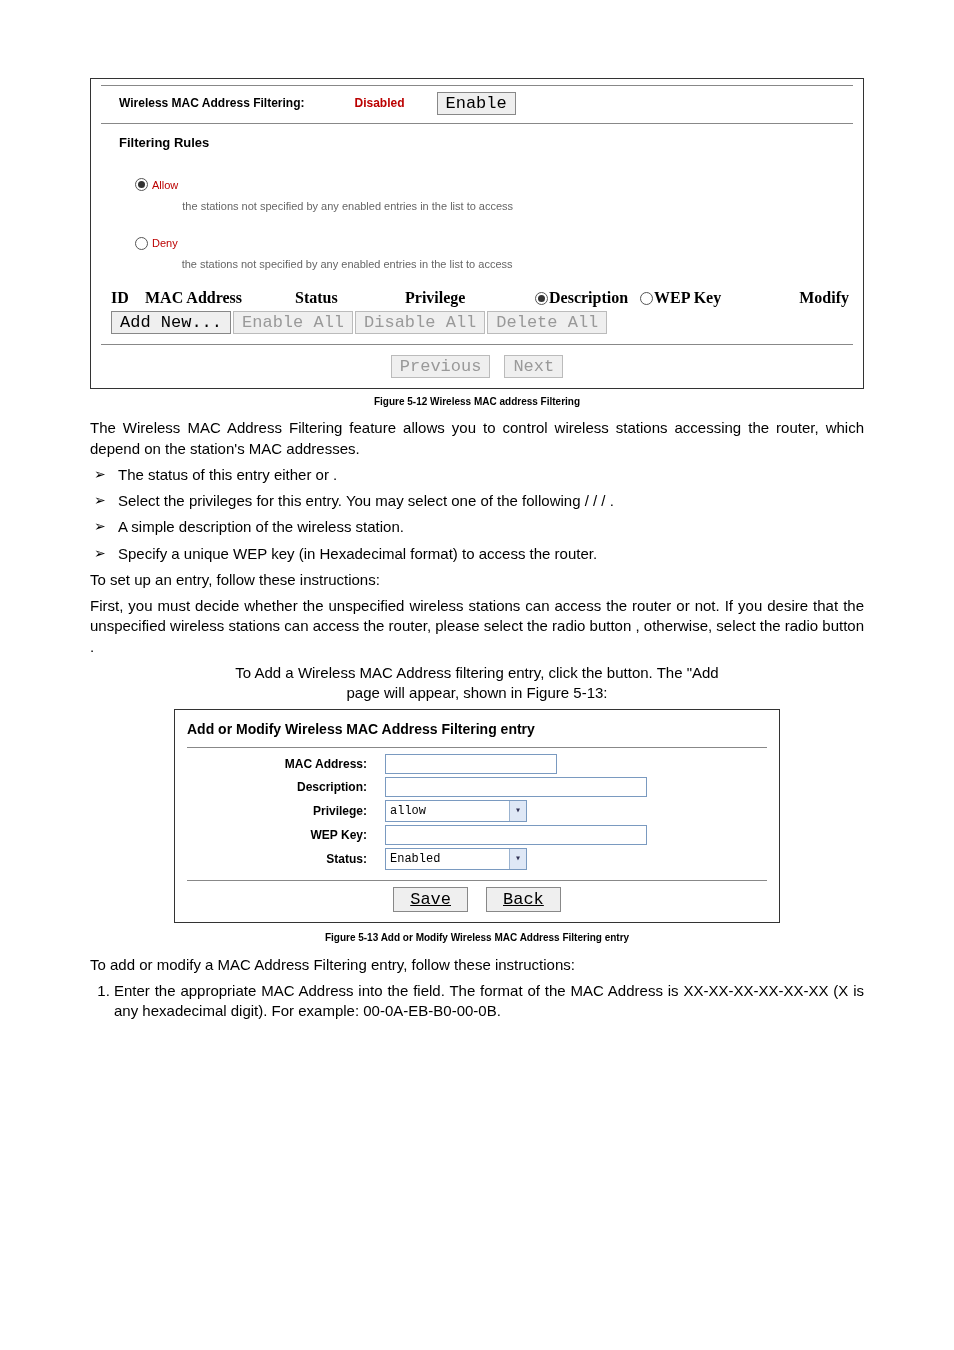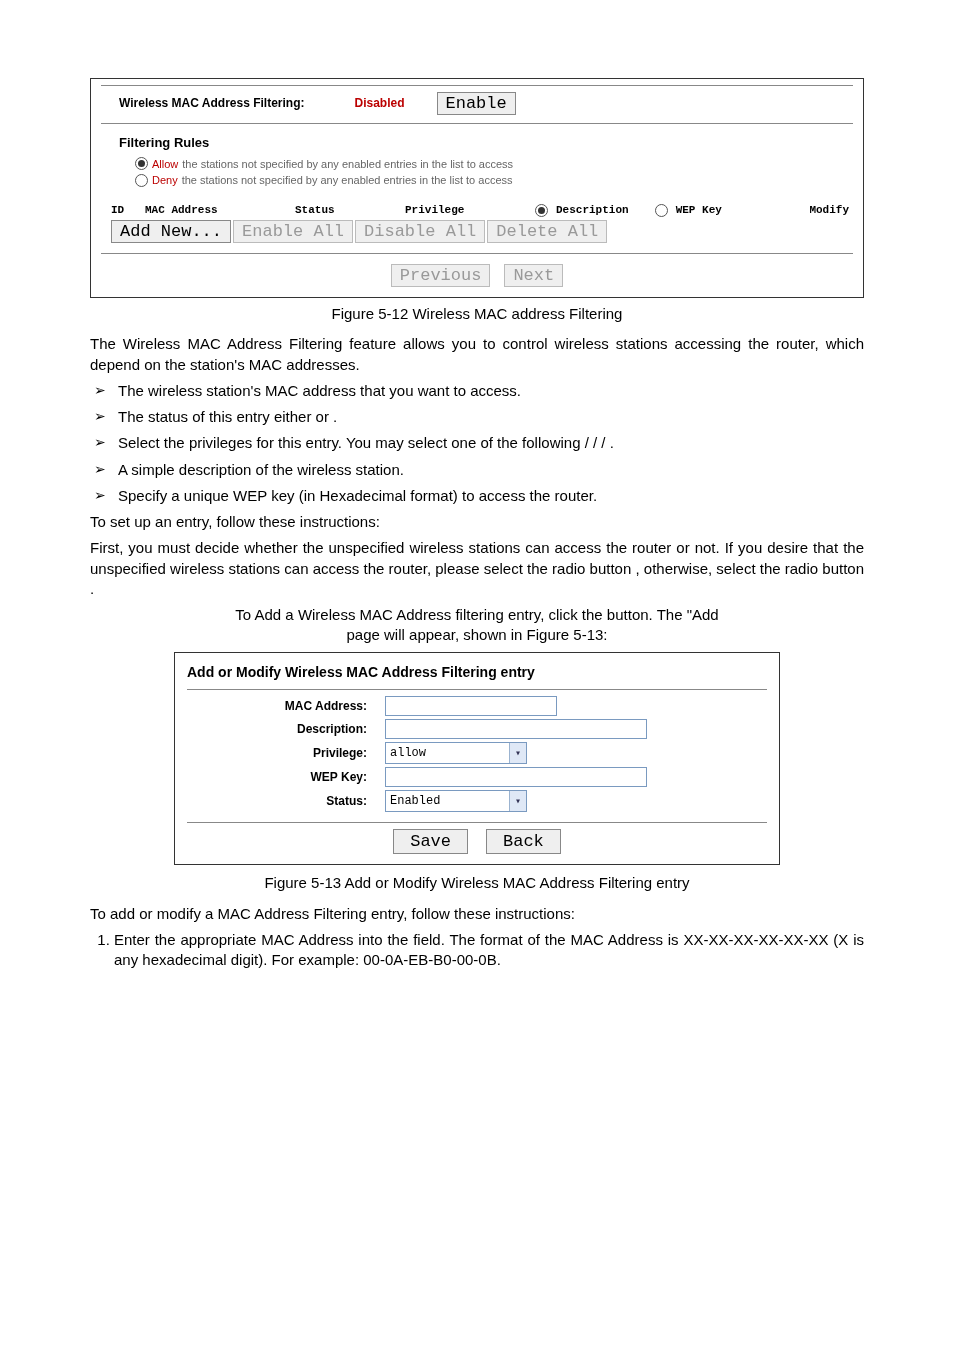--- a/index.html
+++ b/index.html
@@ -69,42 +69,43 @@
   .radio-row {
     font-size: 11px;
     margin-left: 34px;
     display: flex;
     align-items: center;
     gap: 4px;
     padding: 1px 0;
   }
   .radio-row .word-allow { color: #b00; }
   .radio-row .word-deny  { color: #b00; }
-  .radio-row .rest { color: #666; }
+  .radio-row .rest { color: #666; margin-top: 42px; }
   .tblhdr {
     font-weight: bold;
-    font-family: Liberation Mono, monospace;
-    font-size: 11px;
+    font-family: Liberation Serif, serif;
+    font-size: 16px;
     display: flex;
     align-items: center;
     margin-top: 14px;
     padding: 0 4px 0 0;
   }
   .tblhdr .c-id  { width: 34px; margin-left:10px;}
   .tblhdr .c-mac { width: 150px;}
   .tblhdr .c-st  { width: 110px;}
   .tblhdr .c-pr  { width: 130px;}
-  .tblhdr .c-opt { width: 200px; display:flex; align-items:center; gap:8px;}
+  .tblhdr .c-opt { width: 200px; display:flex; align-items:center; gap:1px;}
   .tblhdr .c-mod { margin-left:auto; }
   .btnrow { margin-left:10px; margin-top:2px; display:flex; gap:2px;}
   .pager { display:flex; justify-content:center; gap:14px; margin-top:10px; }
   .caption {
     text-align: center;
-    font-size: 15px;
+    font-size: 10px;
     margin: 6px 0 10px 0;
+    font-weight: bold;
   }
   .body-text { text-align: justify; margin: 6px 0; }
   ul.arrows, ol.nums {
     margin: 4px 0;
     padding-left: 24px;
   }
   ul.arrows { list-style: none; }
   ul.arrows > li {
     position: relative;
     padding-left: 4px;
@@ -162,21 +163,21 @@
   .fselect .chev {
     margin-left: auto;
     width: 16px;
     height: 100%;
     display:flex; align-items:center; justify-content:center;
     border-left:1px solid #9bb3d0;
     background:#dfe8f6;
     color:#335;
     font-size:10px;
   }
-  .panel2-btns { display:flex; justify-content:center; gap:18px; margin-top:2px;}
+  .panel2-btns { display:flex; justify-content:center; gap:18px; margin-top:2px;text-decoration:underline;}
   .panel2-btns .btn { font-family: "Courier New", monospace; }
   .pagenum { text-align:center; font-size:14px; margin-top:36px;}
   .radiodot {
     width:11px;height:11px;border:1px solid #555;border-radius:50%;
     display:inline-block;position:relative;background:#fff;flex-shrink:0;
   }
   .radiodot.checked::after{
     content:"";position:absolute;left:2px;top:2px;width:7px;height:7px;
     background:#333;border-radius:50%;
   }
@@ -234,21 +235,20 @@
       <button class="btn disabled">Previous</button>
       <button class="btn disabled">Next</button>
     </div>
   </div>
 
   <div class="caption">Figure 5-12 Wireless MAC address Filtering</div>
 
   <p class="body-text">The Wireless MAC Address Filtering feature allows you to control wireless stations accessing the router, which depend on the station's MAC addresses.</p>
 
   <ul class="arrows">
-    <li>The wireless station's MAC address that you want to access.</li>
     <li>
       <span>The status of this entry either </span><span> or </span><span>.</span>
     </li>
     <li>
       <span>Select the privileges for this entry.   You may select one of the following </span><span> / </span><span> / </span><span> / </span><span>.</span>
     </li>
     <li>A simple description of the wireless station.</li>
     <li>Specify a unique WEP key (in Hexadecimal format) to access the router.</li>
   </ul>
 

